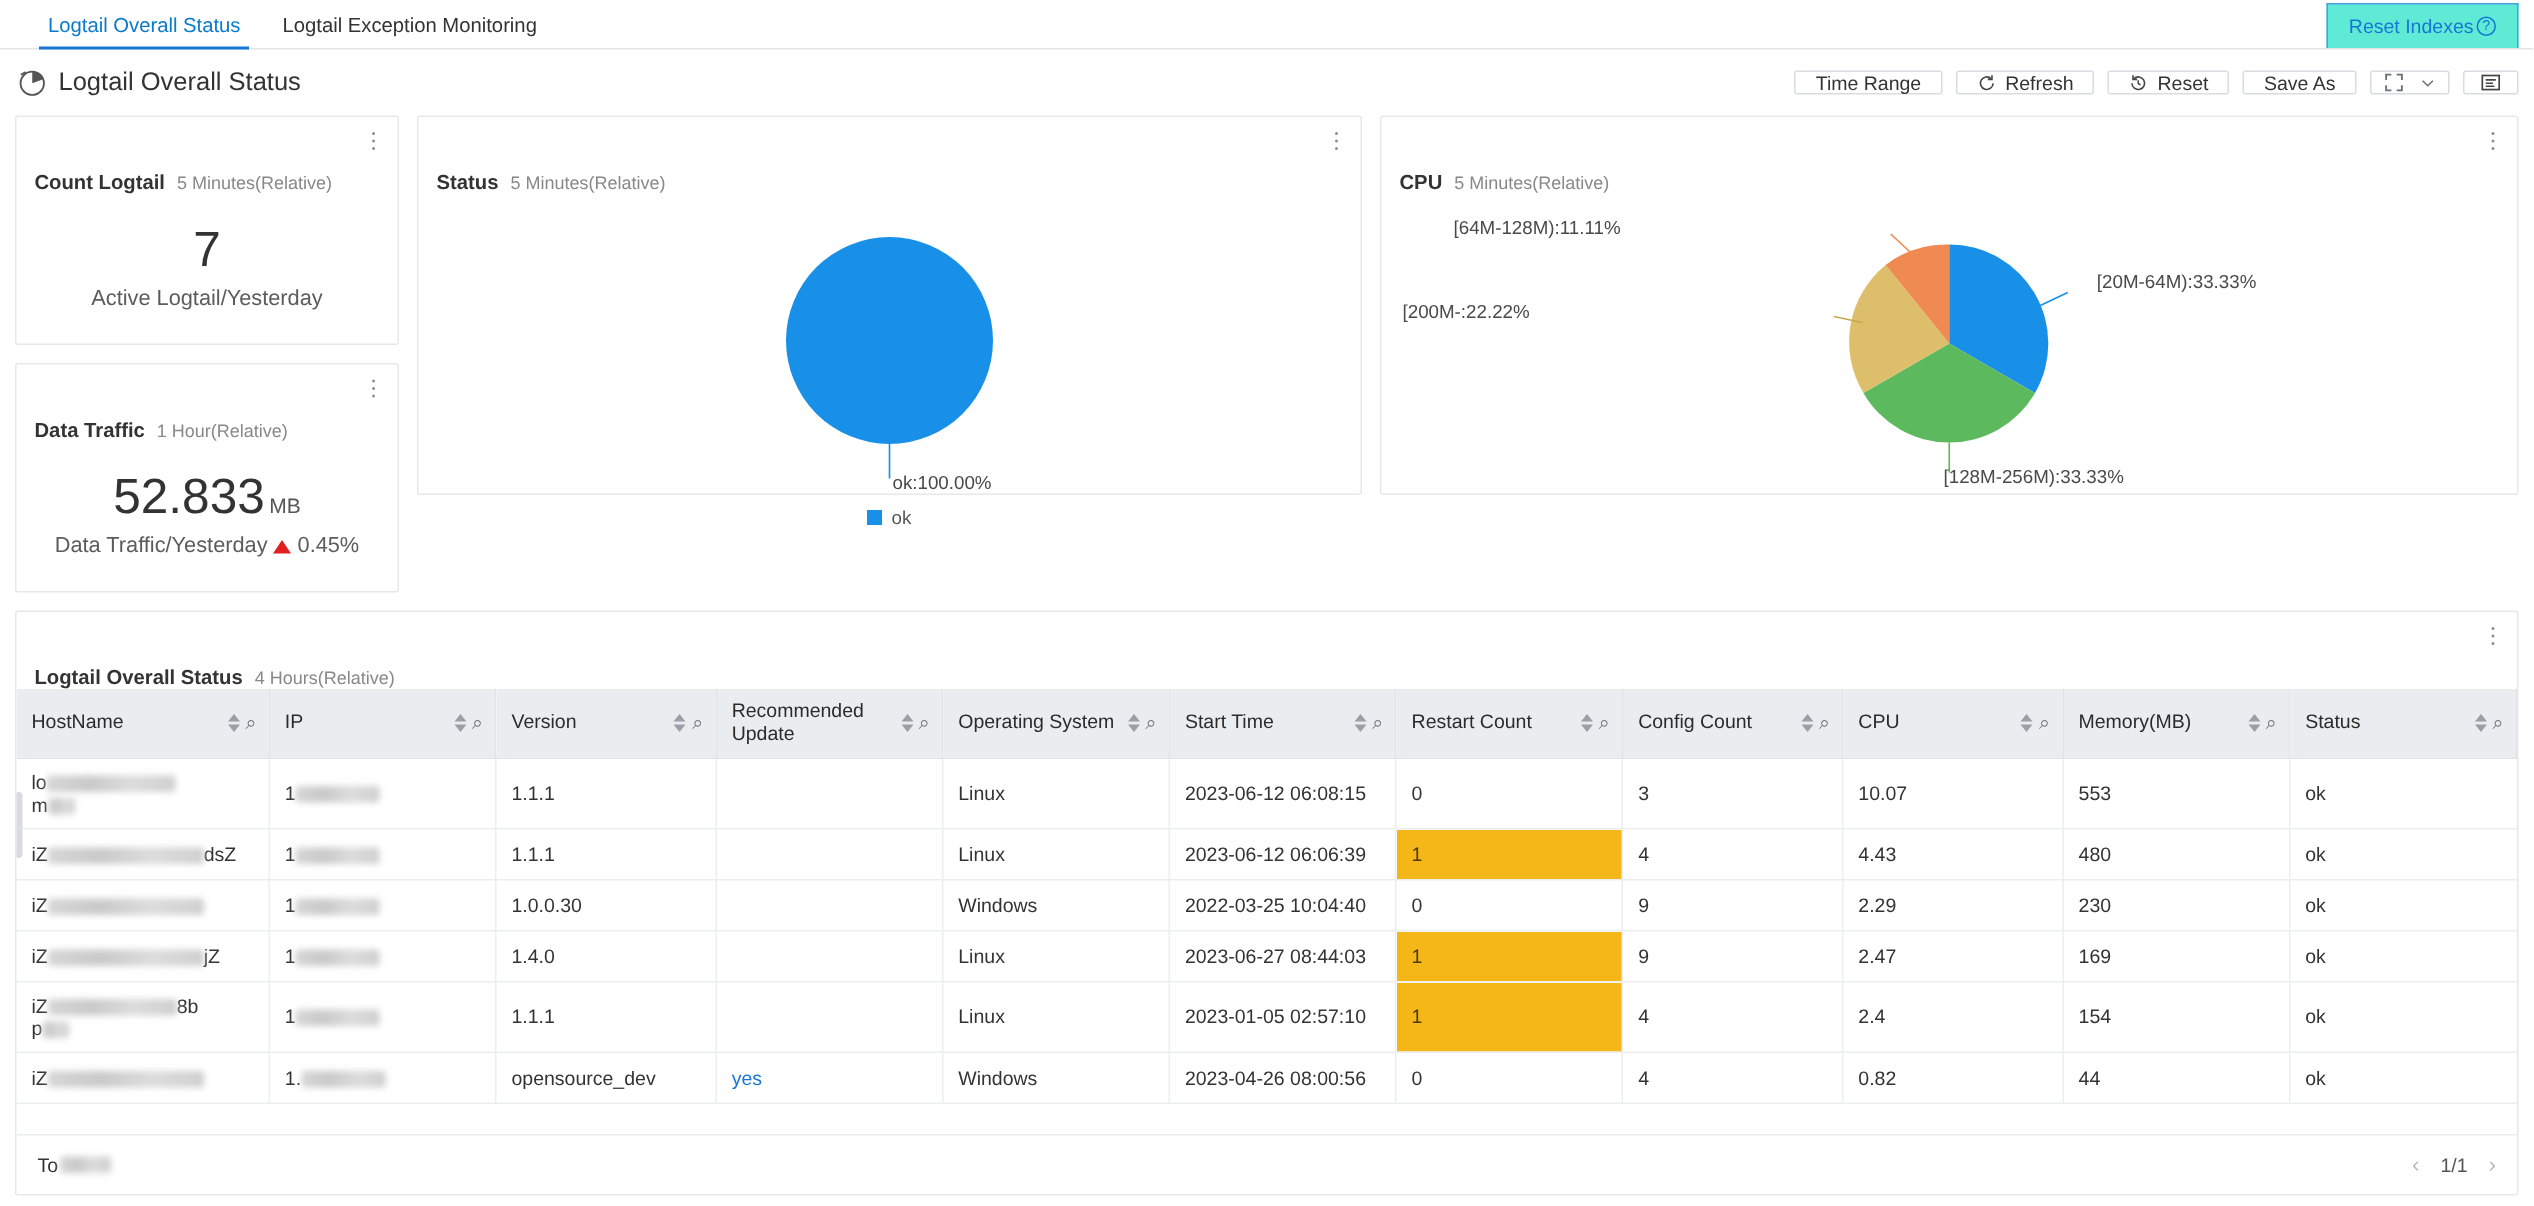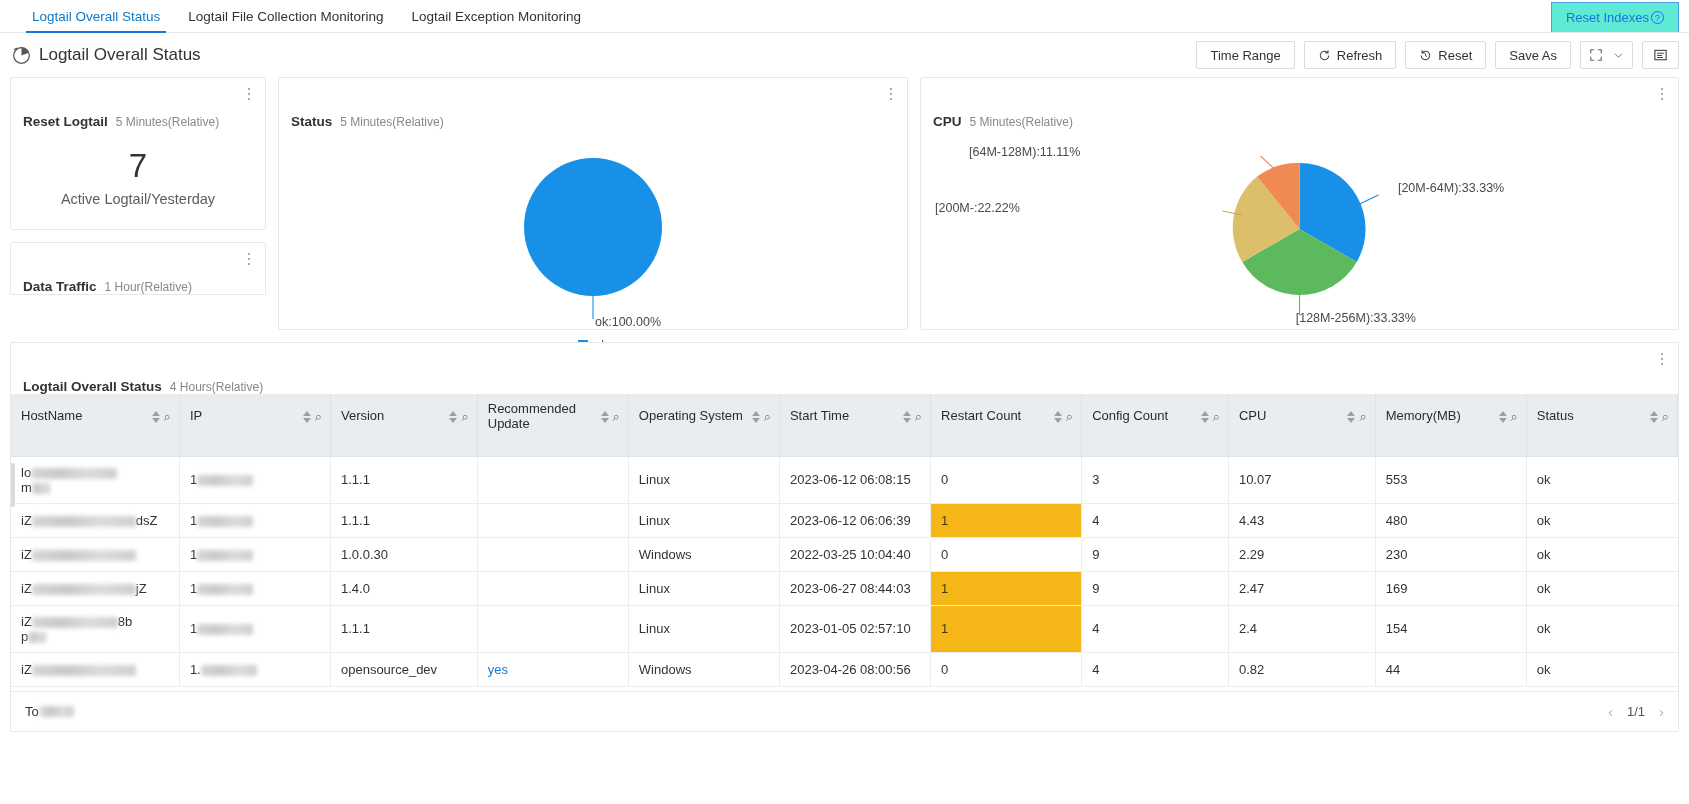--- a/index.html
+++ b/index.html
@@ -63,21 +63,21 @@
     padding: 0 10px 0 12px;
     background: #fff;
   }
   .pagehead .title {
     display: flex; align-items: center; gap: 8px;
     font-size: 17px; color: #333;
   }
   .pagehead .spacer { flex: 1; }
   .toolbar { display: flex; align-items: center; gap: 9px; }
   .tbtn {
-    height: 28px;
+    height: 16px;
     border: 1px solid #d9dce1;
     background: #fff;
     border-radius: 2px;
     display: flex; align-items: center; justify-content: flex-start;
     gap: 6px;
     padding: 0 13px;
     font-size: 13px; color: #333;
     cursor: pointer;
     white-space: nowrap;
   }
@@ -166,21 +166,21 @@
   .tbl-wrap { width: 100%; overflow: hidden; }
   table { border-collapse: collapse; width: 100%; table-layout: fixed; }
   thead th {
     background: #eaedf0;
     border-right: 1px solid #dfe3e7;
     border-bottom: 1px solid #dfe3e7;
     font-weight: normal;
     font-size: 13px;
     color: #2b2b2b;
     text-align: left;
-    padding: 8px 8px 24px 10px;
+    padding: 8px 8px 8px 10px;
     height: 44px;
     vertical-align: middle;
     position: relative;
   }
   thead th .th-in { display: flex; align-items: center; gap: 4px; }
   thead th .lbl { flex: 1; line-height: 1.15; overflow-wrap: anywhere; }
   .sorter {
     display: inline-flex; flex-direction: column; gap: 2px;
     cursor: pointer; flex: none;
   }
@@ -236,23 +236,20 @@
   }
 </style>
 </head>
 <body>
 
 <div class="tabbar">
   <div class="tab active">
     <span>Logtail Overall Status</span>
   </div>
   <div class="tab">
-    <span>Logtail File Collection Monitoring</span>
-  </div>
-  <div class="tab">
     <span>Logtail Exception Monitoring</span>
   </div>
   <div class="reset-indexes">
     <span>Reset Indexes</span>
     <span class="qmark">?</span>
   </div>
 </div>
 
 <div class="pagehead">
   <div class="title">
@@ -302,21 +299,21 @@
     </div>
   </div>
 </div>
 
 <div class="board">
 
   <div class="col-left">
 
     <div class="card">
       <div class="card-head">
-        <span class="card-title">Reset Logtail</span>
+        <span class="card-title">Count Logtail</span>
         <span class="card-range">5 Minutes(Relative)</span>
       </div>
       <div class="kebab">
           <i></i>
           <i></i>
           <i></i>
         </div>
       <div class="single-wrap">
         <div class="single-num">7</div>
         <div class="single-sub">
@@ -328,20 +325,30 @@
     <div class="card">
       <div class="card-head">
         <span class="card-title">Data Traffic</span>
         <span class="card-range">1 Hour(Relative)</span>
       </div>
       <div class="kebab">
           <i></i>
           <i></i>
           <i></i>
         </div>
+      <div class="single-wrap">
+        <div class="single-num">
+          <span>52.833</span><span class="unit">MB</span>
+        </div>
+        <div class="single-sub">
+          <span>Data Traffic/Yesterday</span>
+          <span class="tri-up"></span>
+          <span>0.45%</span>
+        </div>
+      </div>
     </div>
 
   </div>
 
   <div class="card card-status">
     <div class="card-head">
       <span class="card-title">Status</span>
       <span class="card-range">5 Minutes(Relative)</span>
     </div>
     <div class="kebab">

